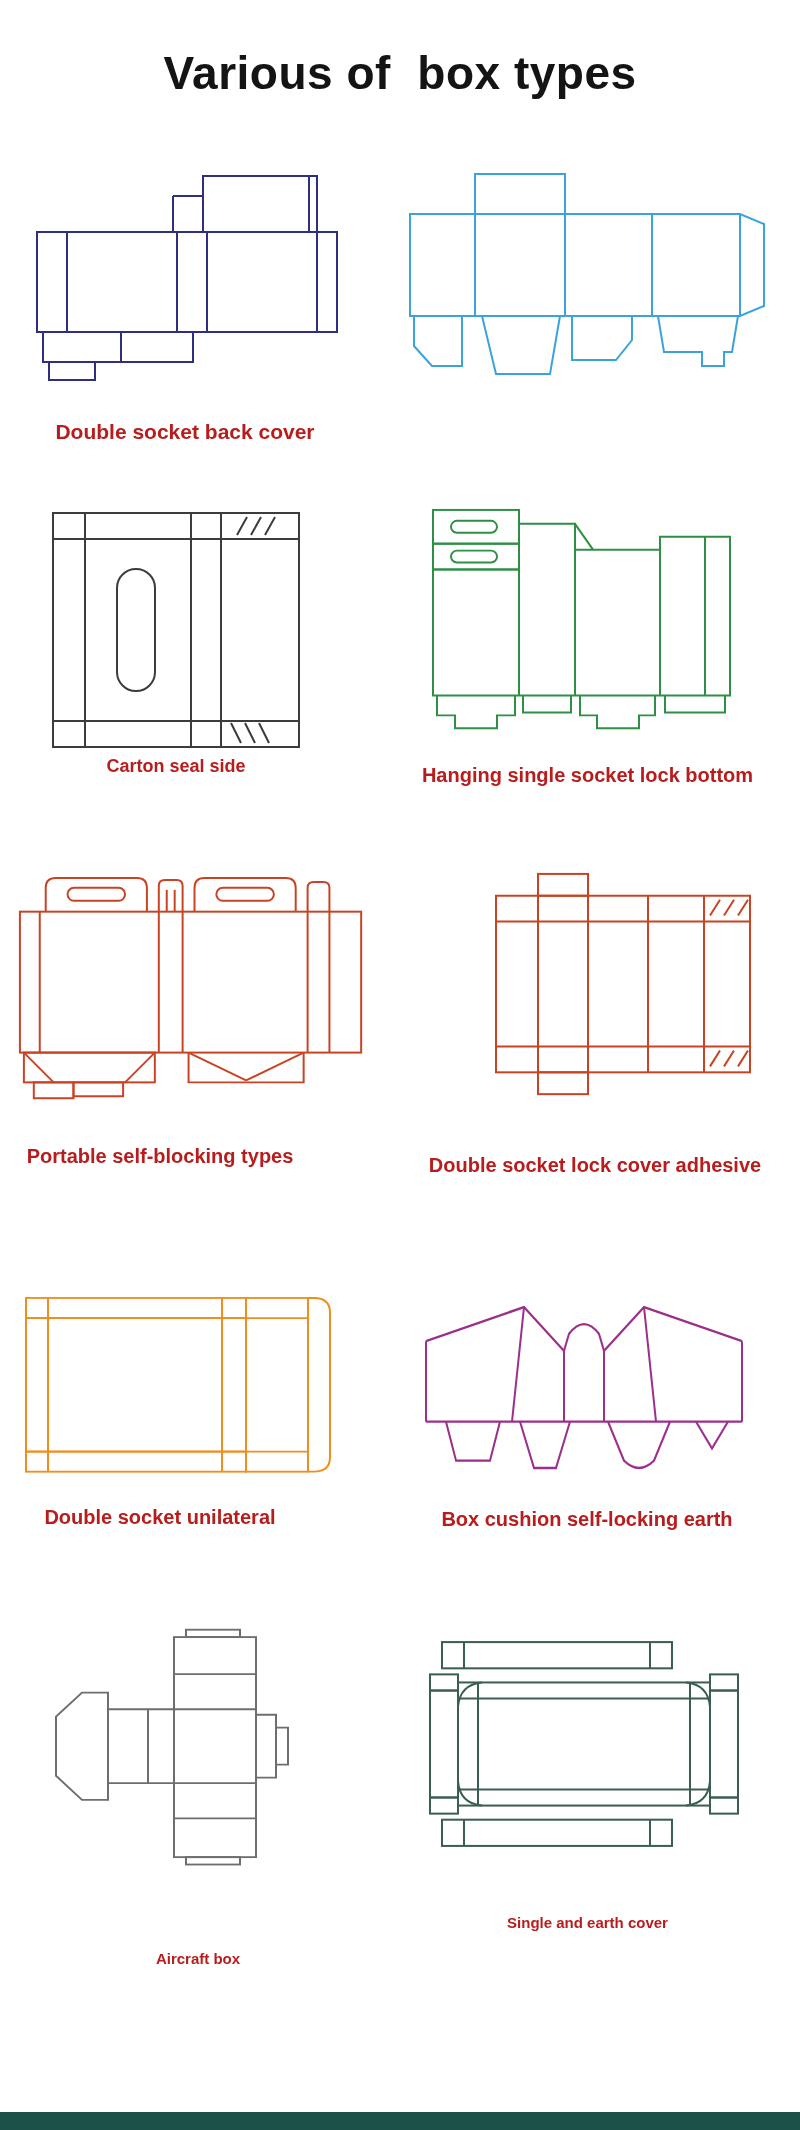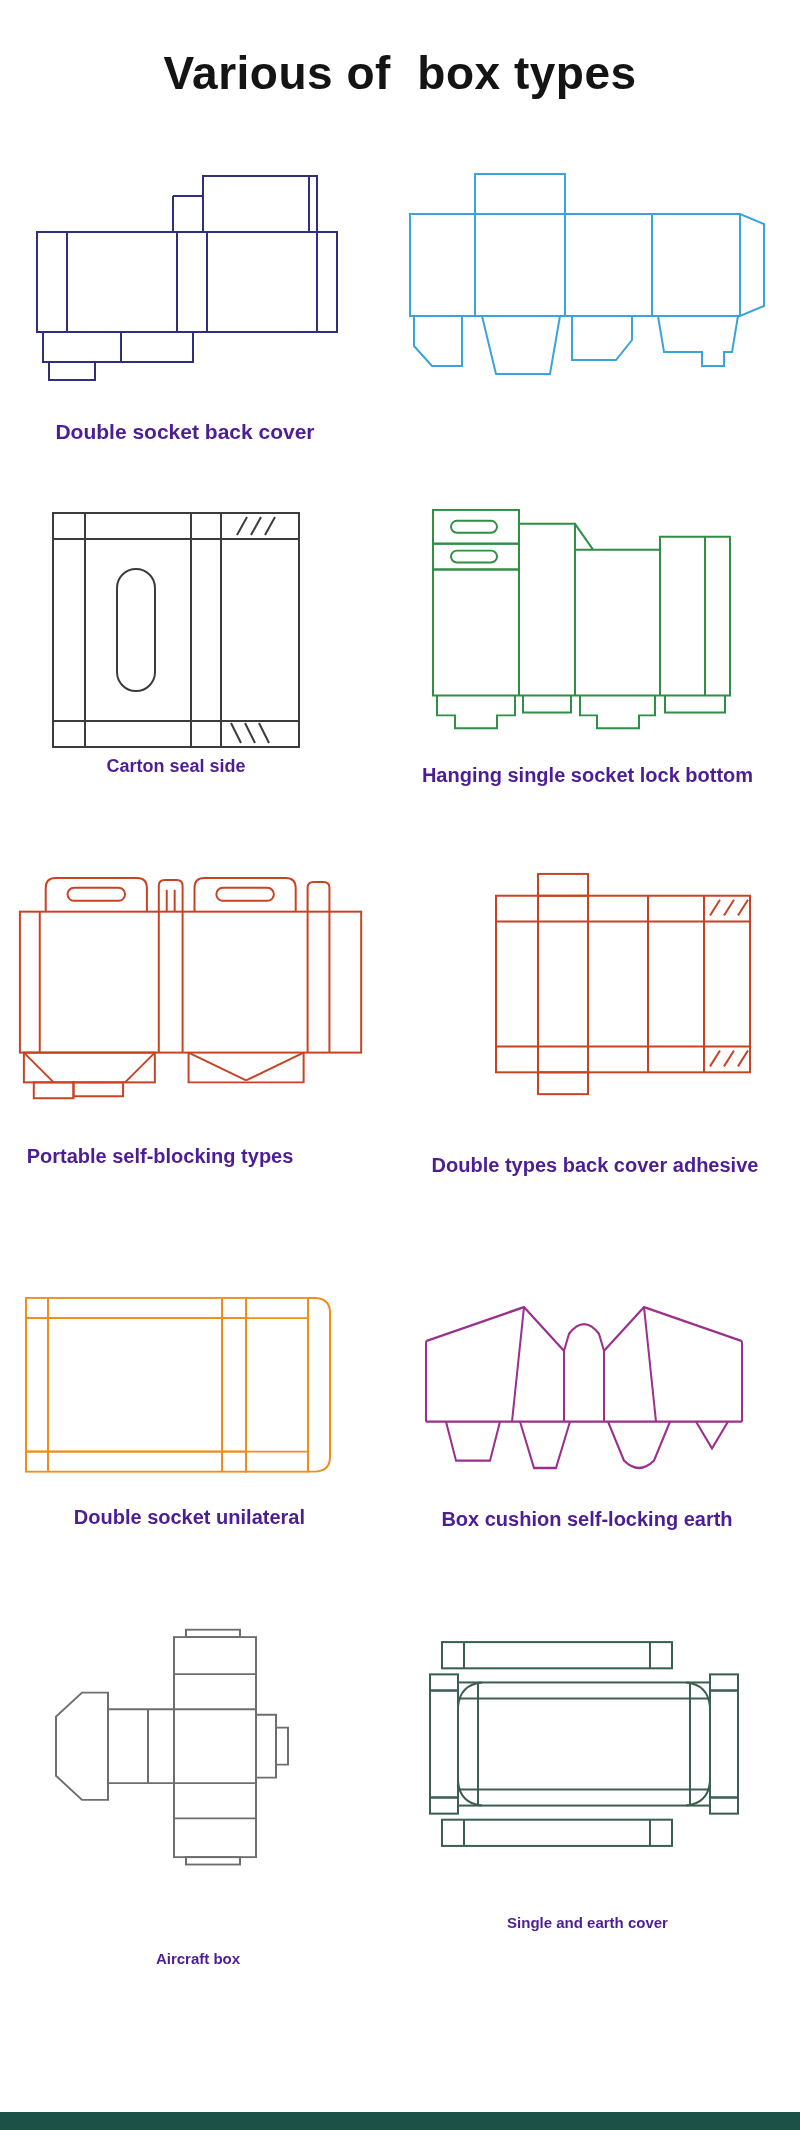--- a/index.html
+++ b/index.html
@@ -4,21 +4,21 @@
 <style>
   * { margin:0; padding:0; box-sizing:border-box; }
   html,body { background:#ffffff; }
   body { font-family:"Liberation Sans", sans-serif; }
   .page { position:relative; width:800px; height:2130px; margin:0 auto; background:#fff; overflow:hidden; }
   .title { position:absolute; top:34px; left:0; width:100%; text-align:center;
            font-size:46px; font-weight:bold; color:#141414; white-space:pre; letter-spacing:0.5px;margin-top:12px; }
   .diagram { position:absolute; }
   .diagram svg { display:block; width:100%; height:100%; }
   .diagram g { fill:none; stroke-width:2; stroke-linejoin:miter; stroke-linecap:butt; }
-  .label { position:absolute; text-align:center; font-weight:bold; color:#4c1d95; }
+  .label { position:absolute; text-align:center; font-weight:bold; color:#b91c1c; }
   .fs21 { font-size:21px; } .fs20 { font-size:18px; } .fs16 { font-size:20px; } .fs15 { font-size:15px; }
   .footer { position:absolute; left:0; bottom:0; width:100%; height:18px; }
 </style>
 </head>
 <body>
 
 <div class="page">
 
   <h1 class="title">Various of  box types</h1>
 
@@ -137,38 +137,38 @@
         <line x1="100" y1="32" x2="100" y2="210"></line>
         <line x1="160" y1="32" x2="160" y2="210"></line>
         <line x1="216" y1="32" x2="216" y2="210"></line>
         <rect x="50" y="10" width="50" height="22"></rect>
         <rect x="50" y="210" width="50" height="22"></rect>
         <path d="M222,52 L232,36 M236,52 L246,36 M250,52 L260,36"></path>
         <path d="M222,204 L232,188 M236,204 L246,188 M250,204 L260,188"></path>
       </g>
     </svg>
   </div>
-  <div class="label fs16" style="left:425px;top:1154px;width:340px;">Double types back cover adhesive</div>
+  <div class="label fs16" style="left:425px;top:1154px;width:340px;">Double socket lock cover adhesive</div>
 
   <div class="diagram" style="left:12px;top:1287px;width:335px;height:192px;">
     <svg viewBox="0 0 335 210" preserveAspectRatio="none">
       <g stroke="#ef8d1e">
         <rect x="14" y="12" width="220" height="22"></rect>
         <rect x="14" y="34" width="220" height="146"></rect>
         <rect x="14" y="180" width="220" height="22"></rect>
         <line x1="36" y1="12" x2="36" y2="202"></line>
         <line x1="210" y1="12" x2="210" y2="202"></line>
         <rect x="234" y="12" width="62" height="190"></rect>
         <line x1="234" y1="34" x2="296" y2="34"></line>
         <line x1="234" y1="180" x2="296" y2="180"></line>
         <path d="M296,12 H302 Q318,12 318,28 V186 Q318,202 302,202 H296"></path>
       </g>
     </svg>
   </div>
-  <div class="label fs16" style="left:15px;top:1506px;width:290px;text-align:right;">Double socket unilateral</div>
+  <div class="label fs16" style="left:15px;top:1506px;width:290px;">Double socket unilateral</div>
 
   <div class="diagram" style="left:412px;top:1290px;width:345px;height:195px;">
     <svg viewBox="0 0 345 160" preserveAspectRatio="none">
       <g stroke="#9b2f8c">
         <path d="M14,42 L112,14 L152,50 L157,36 Q172,20 187,36 L192,50 L232,14 L330,42"></path>
         <line x1="14" y1="42" x2="14" y2="108"></line>
         <line x1="330" y1="42" x2="330" y2="108"></line>
         <line x1="14" y1="108" x2="330" y2="108"></line>
         <path d="M34,108 L44,140 H78 L88,108"></path>
         <path d="M108,108 L122,146 H144 L158,108"></path>

